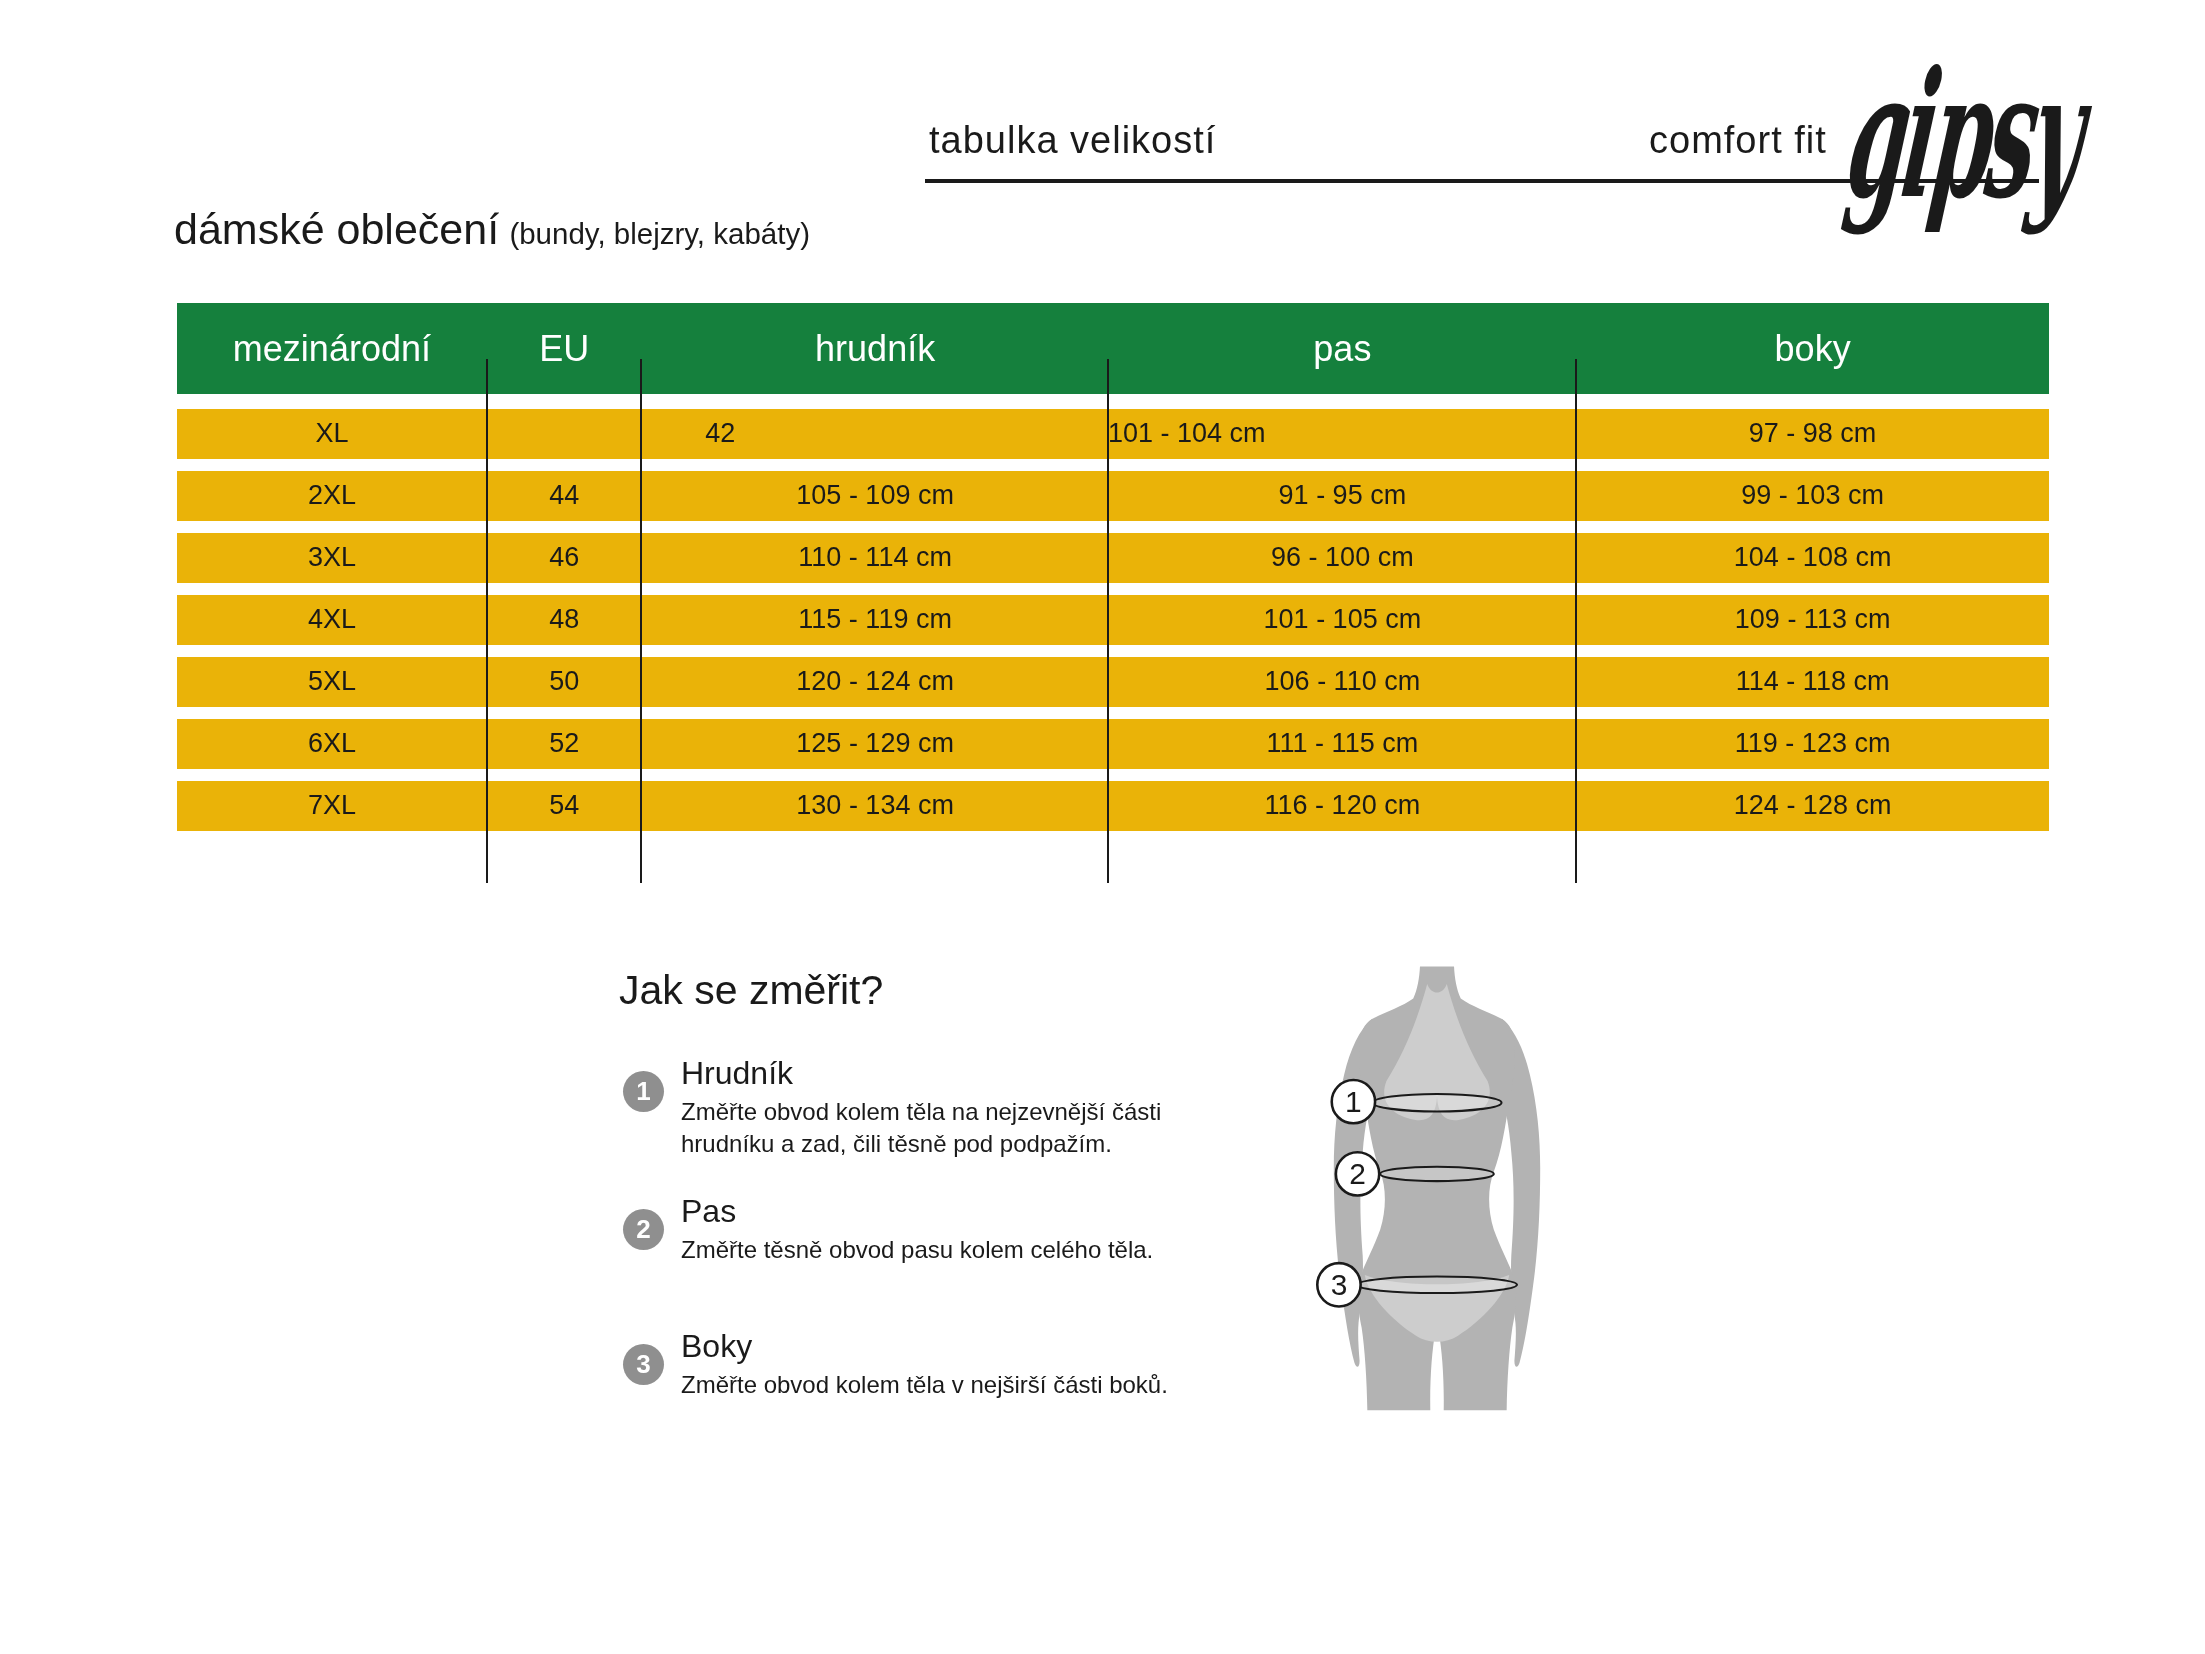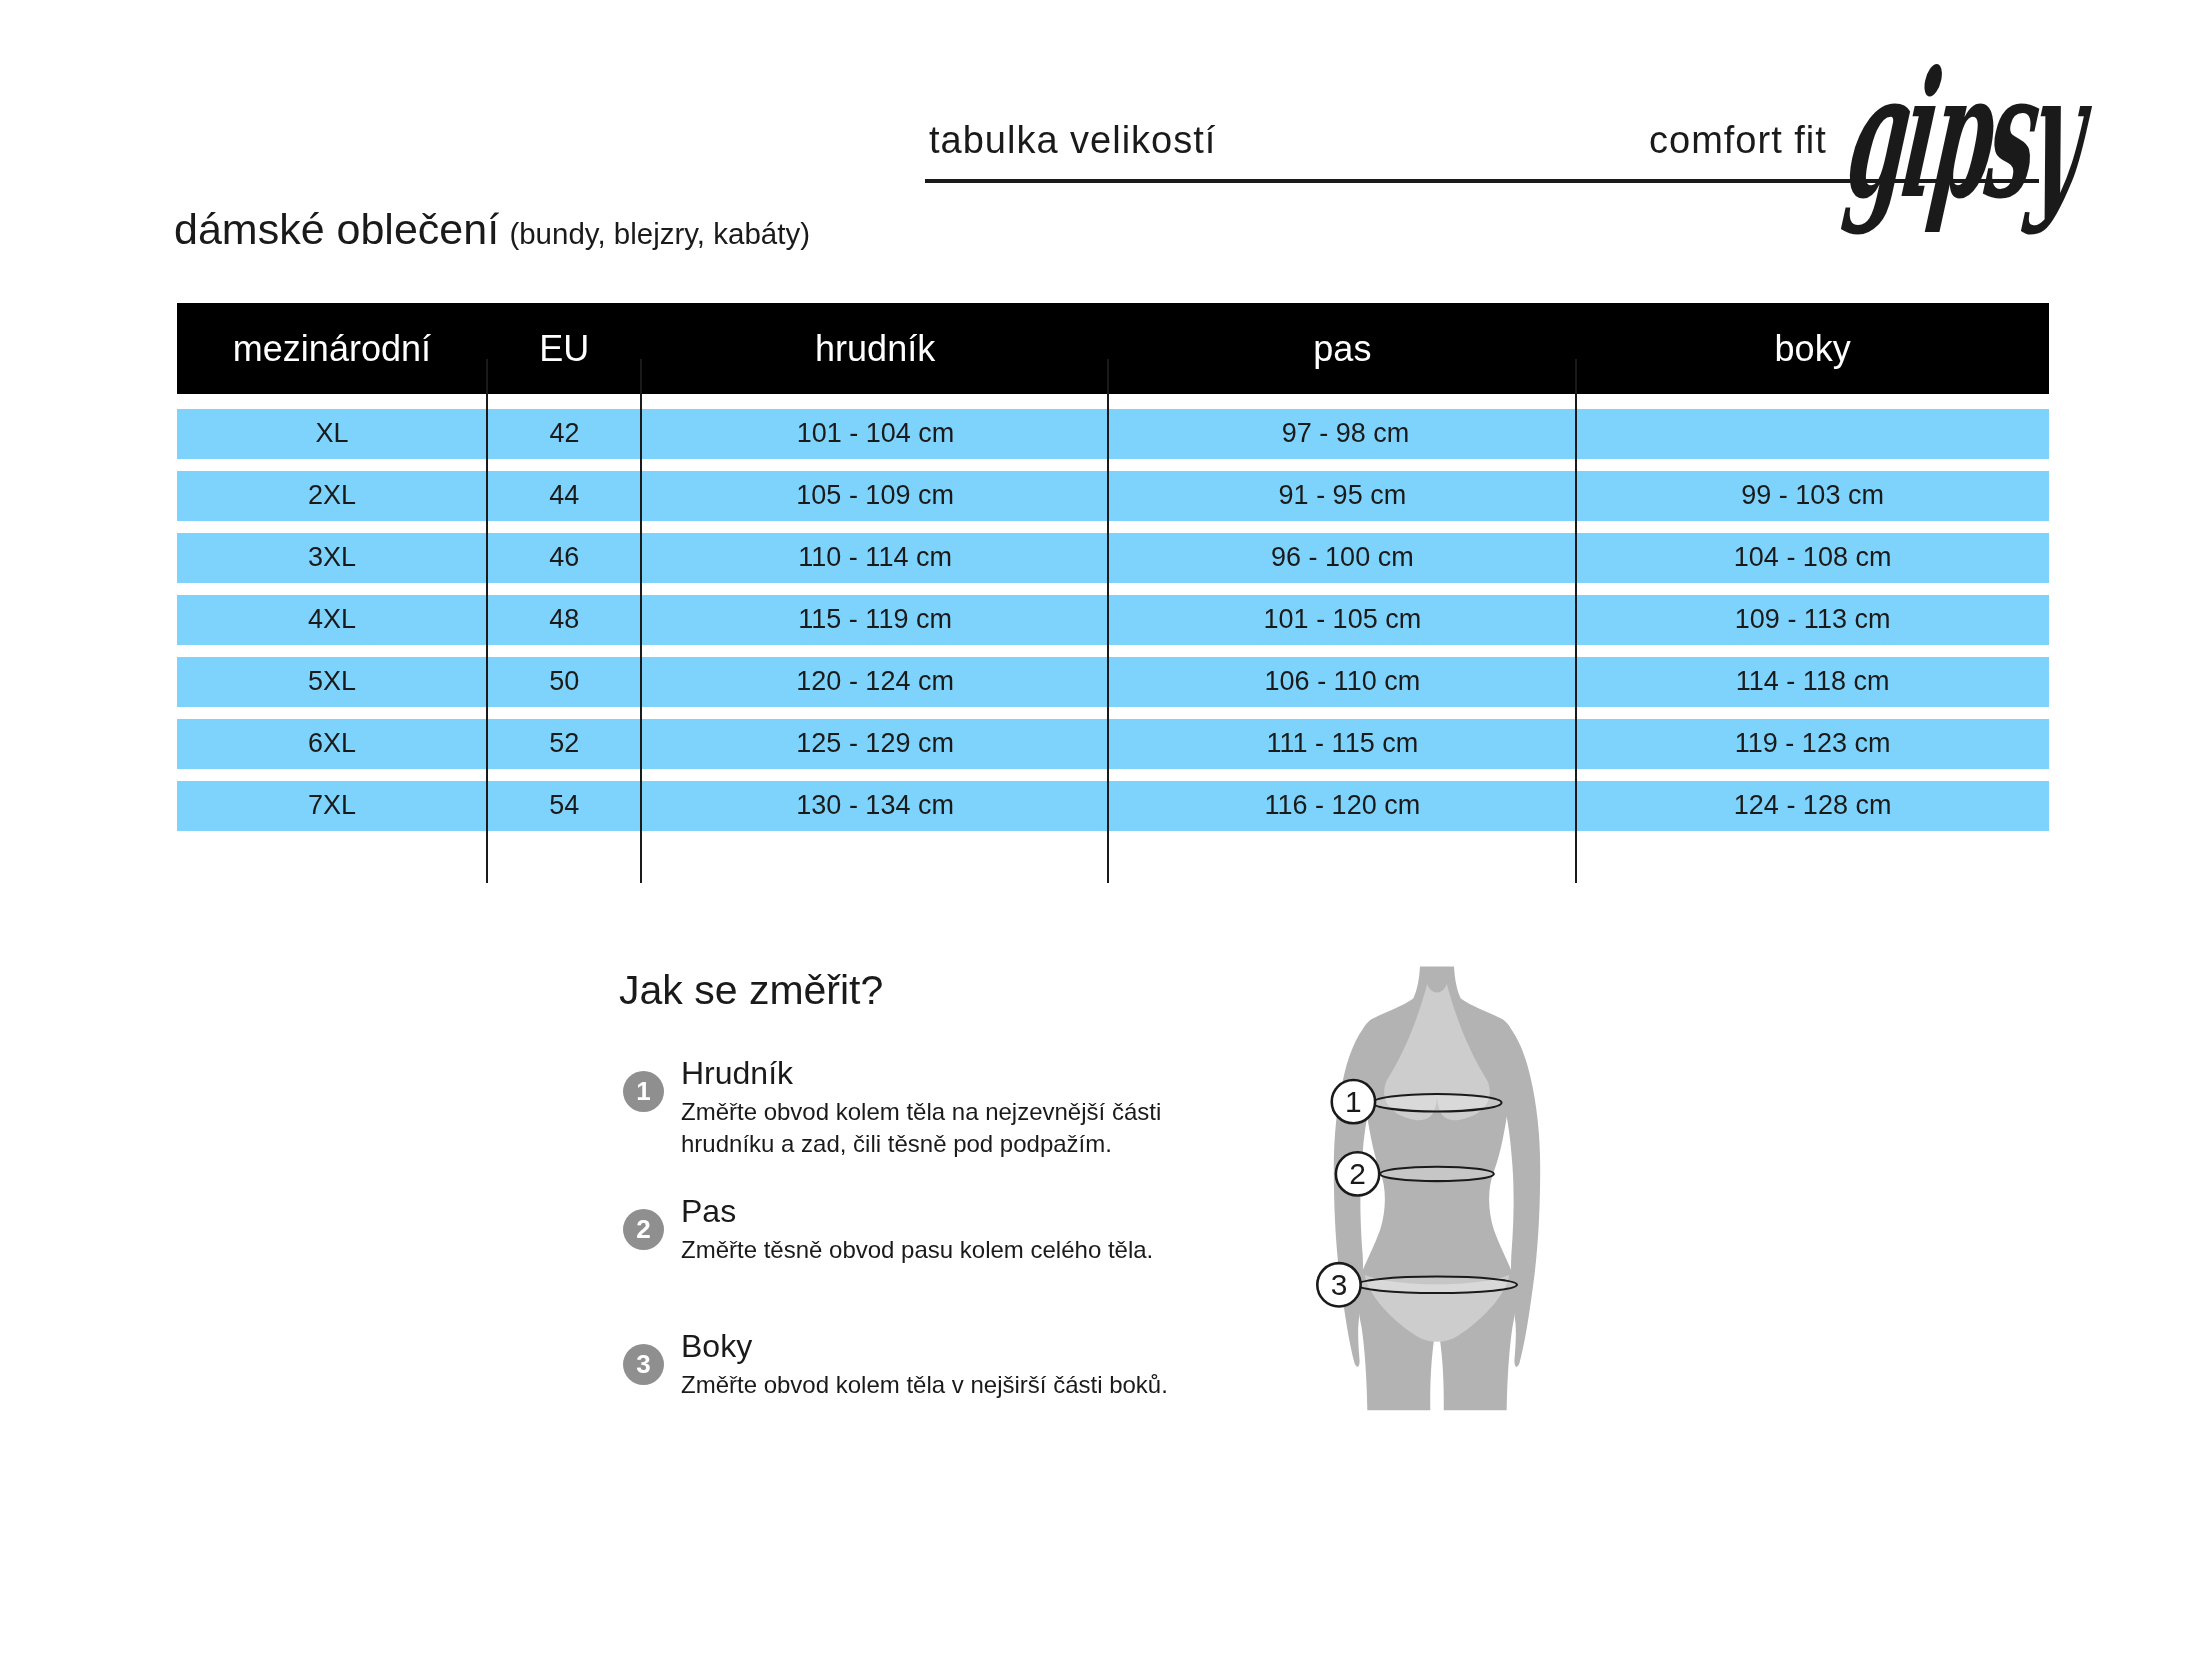--- a/index.html
+++ b/index.html
@@ -17,25 +17,25 @@
   
   .section-title{position:absolute;left:174px;top:205px;font-size:43px;white-space:nowrap;}
   .section-sub{font-size:29.5px;margin-left:10.3px;}
 
   
   .size-table{position:absolute;left:177px;top:292px;width:1872px;}
   .group-row{display:flex;gap:9.3px;height:55px;}
   .group-cell{background:#cfcfcf;display:flex;align-items:center;justify-content:center;font-size:28.4px;}
   .group-sizes{width:459px;}
   .group-measures{flex:1;}
-  .head-row{display:flex;margin-top:11.4px;height:91px;background:#000000;}
+  .head-row{display:flex;margin-top:11.4px;height:91px;background:#15803d;}
   .head-row .cell{color:#ffffff;font-size:36px;}
   .cell{display:flex;align-items:center;justify-content:center;}
   .c1{width:310px;}.c2{width:155px;}.c3{width:467px;}.c4{width:468px;}.c5{width:473px;}
-  .data-row{display:flex;margin-top:12px;height:50px;background:#7dd3fc;}
+  .data-row{display:flex;margin-top:12px;height:50px;background:#eab308;justify-content:space-between;}
   .data-row.first{margin-top:14.5px;}
   .data-row .cell{font-size:27px;}
   .vline{position:absolute;top:67px;width:2.1px;height:524px;background:#1a1a1a;}
   .vl1{left:309px;}.vl2{left:463px;}.vl3{left:930px;}.vl4{left:1398px;}
 
   
   .measure-title{position:absolute;left:619px;top:967px;font-size:41px;white-space:nowrap;}
   .step{position:absolute;left:623px;width:651px;}
   .step-1{top:1055px;}
   .step-2{top:1193px;}

